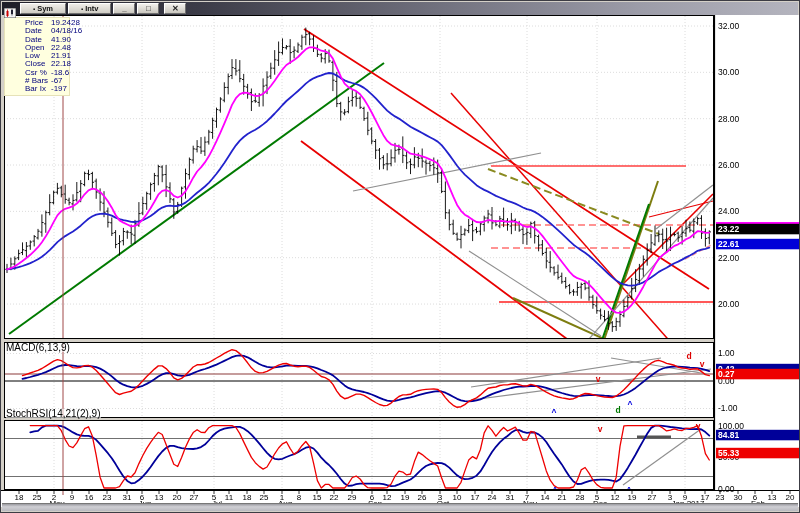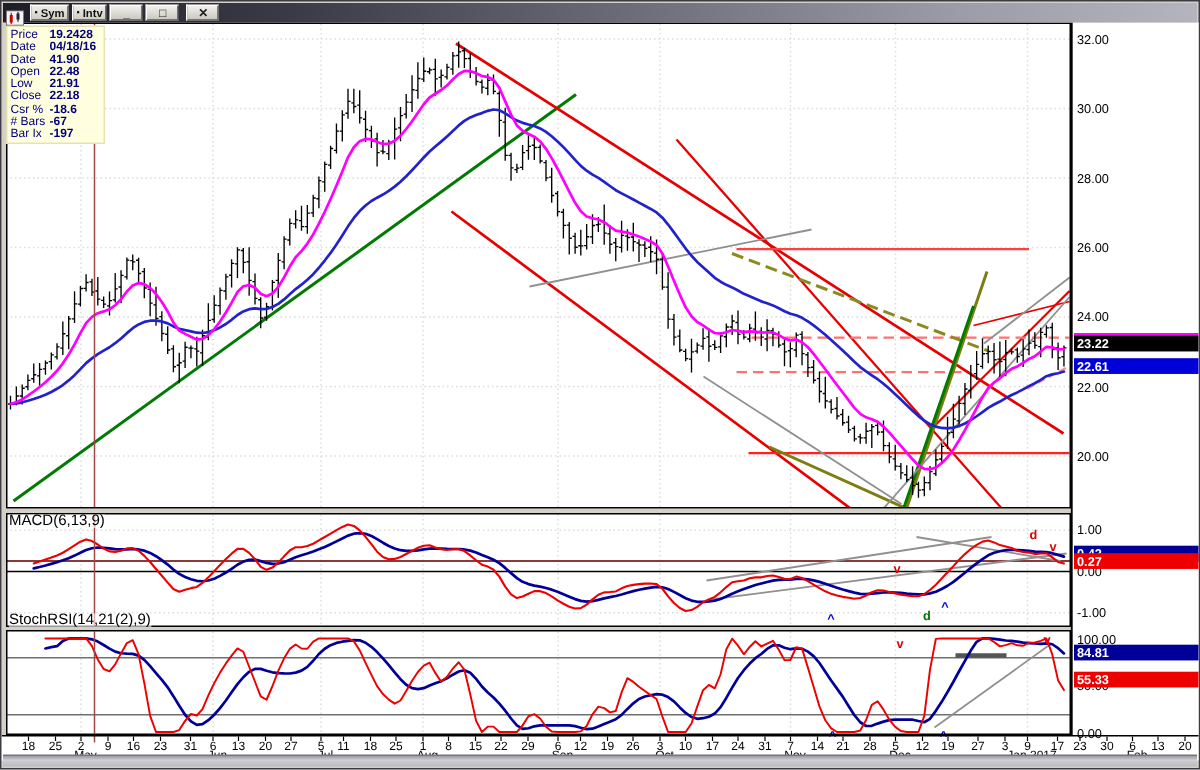--- a/index.html
+++ b/index.html
@@ -16,40 +16,40 @@
   }
   .app-icon{width:12px;height:10px;margin-right:4px;display:inline-block;flex:0 0 auto;}
   .title-text{
     font-size:9px;font-weight:bold;color:#c4c4cc;letter-spacing:.4px;
     white-space:nowrap;overflow:hidden;flex:1 1 auto;line-height:13px;
   }
   .tb-buttons{display:flex;align-items:center;gap:2px;flex:0 0 auto;}
   .mini-btn{
     height:11px;font:bold 7.5px "Liberation Sans",sans-serif;color:#111;
     background:linear-gradient(#efede8,#cfccc4);border:1px solid;
-    border-color:#fff #6f6f6f #6f6f6f #fff;padding:0 2px;display:inline-flex;
+    border-color:#fff #6f6f6f #6f6f6f #fff;padding:0 12px;display:inline-flex;
     align-items:center;gap:2px;cursor:default;line-height:9px;
   }
   .mini-btn .g{font-size:6px;line-height:6px;}
   .win-btn{
     width:22px;height:11px;font:bold 8px "Liberation Sans",sans-serif;color:#222;
     background:linear-gradient(#f2f0ec,#cac7bf);border:1px solid;
     border-color:#fff #6f6f6f #6f6f6f #fff;display:inline-flex;align-items:center;
     justify-content:center;line-height:9px;padding:0;
   }
   .win-btn.close{margin-left:3px;}
   .chart-svg{position:absolute;top:0;left:0;z-index:1;}
   .data-panel{
     position:absolute;top:16px;left:3px;width:66px;z-index:3;
     background:#ffffdf;border:1px solid #e6e2b8;padding:1px 2px;
     font-size:8px;line-height:8.3px;color:#00007d;
   }
-  .dp-row{display:flex;white-space:nowrap;}
+  .dp-row{display:flex;white-space:nowrap;margin-left:18px;}
   .dp-row .l{width:26px;flex:0 0 auto;}
-  .dp-row .v{flex:1 1 auto;font-weight:bold;}
+  .dp-row .v{flex:1 1 auto;}
   .pane-label{
     position:absolute;z-index:3;font-size:10px;color:#000;line-height:9px;background:rgba(255,255,255,.6);
   }
   .bottom-strip{
     position:absolute;left:1px;right:1px;bottom:1px;height:8px;z-index:4;
     background:linear-gradient(#9a9aa0,#cfcfd4 40%,#b9b9bf);border-top:1px solid #777;
   }
 </style>
 </head>
 <body>

